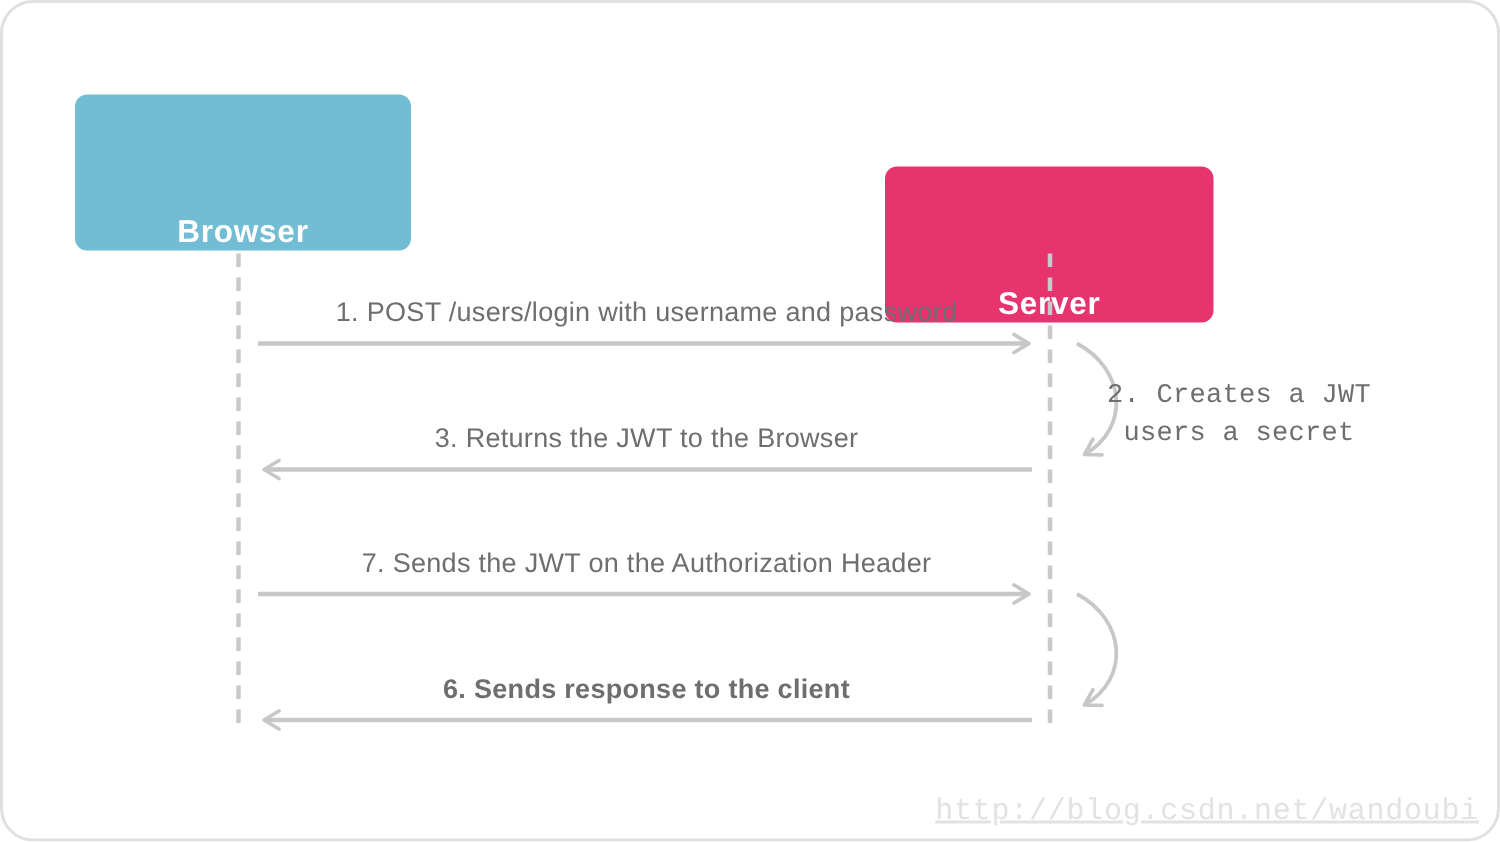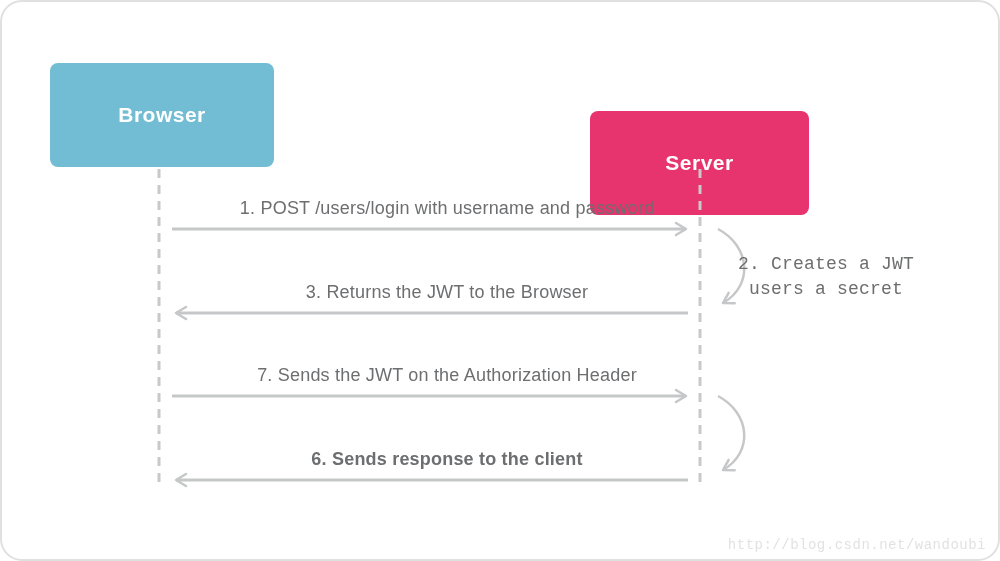--- a/index.html
+++ b/index.html
@@ -17,21 +17,21 @@
     border: 2px solid var(--card-border, #e0e0e0);
     border-radius: 22px;
     overflow: hidden;
   }
   .actor-box {
     position: absolute;
     top: 61px;
     height: 104px;
     border-radius: 8px;
     display: flex;
-    align-items: center;
+    align-items: flex-end;
     justify-content: center;
     color: var(--actor-text, #ffffff);
     font-size: 21px;
     font-weight: 600;
     letter-spacing: 0.5px;
   }
   #browser-box { left: 48px; width: 224px; background: var(--browser-box, #73bdd4); }
   #server-box  { left: 588px; width: 219px; background: var(--server-box, #e7346e); margin-top: 48px; }
 
   #diagram-canvas {
@@ -57,21 +57,21 @@
   }
   .arrowhead {
     stroke: var(--arrow, #c6c7c8);
     stroke-width: 2.5;
     fill: none;
     stroke-linecap: round;
     stroke-linejoin: round;
   }
   .msg-label {
     position: absolute;
-    left: 186px;
+    left: 170px;
     width: 518px;
     text-align: center;
     font-size: 18px;
     color: var(--message-text, #6d6e70);
     letter-spacing: 0.2px;
   }
   #message-label-1 { top: 196px; }
   #message-label-3 { top: 280px; }
   #message-label-4 { top: 363px; }
   #message-label-6 { top: 447px; font-weight: bold; }
@@ -84,23 +84,24 @@
     letter-spacing: 0.2px;
     font-family: Liberation Mono, monospace;
   }
   #self-label-2 { left: 734px; width: 180px; top: 250px; }
   #self-label-5 { left: 736px; width: 230px; top: 403px; }
   #watermark {
     position: absolute;
     right: 12px;
     bottom: 6px;
     font-family: "Liberation Mono", "DejaVu Sans Mono", monospace;
-    font-size: 14px;
+    font-size: 20px;
     letter-spacing: 0.5px;
     color: var(--watermark-text, #e2e2e2);
+    text-decoration: underline;
   }
 </style>
 </head>
 <body>
 
 <div id="card">
 
   <div id="browser-box" class="actor-box">
     <span>Browser</span>
   </div>

